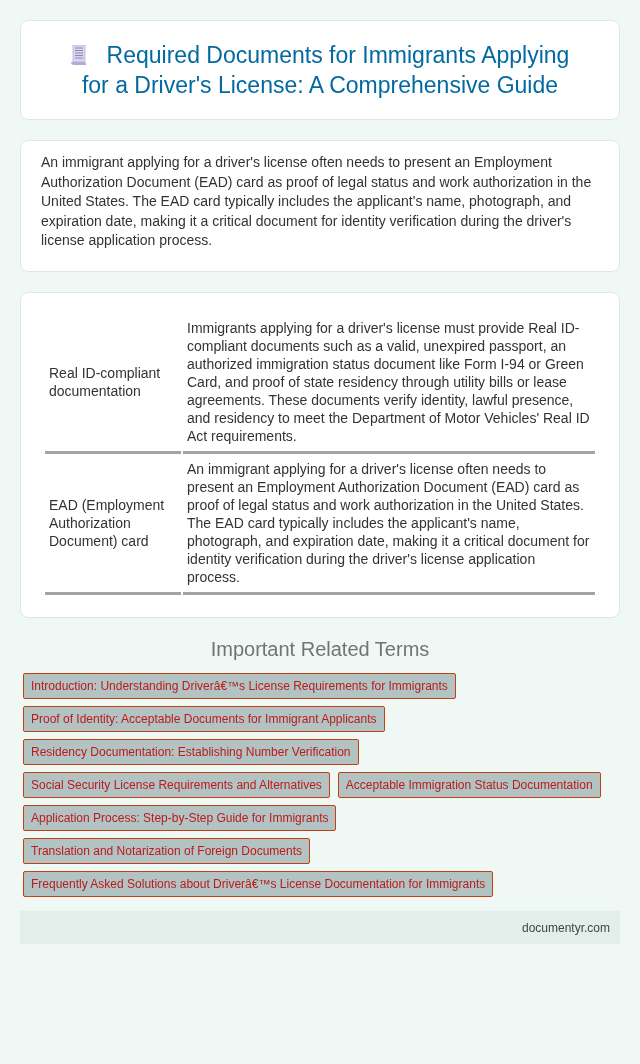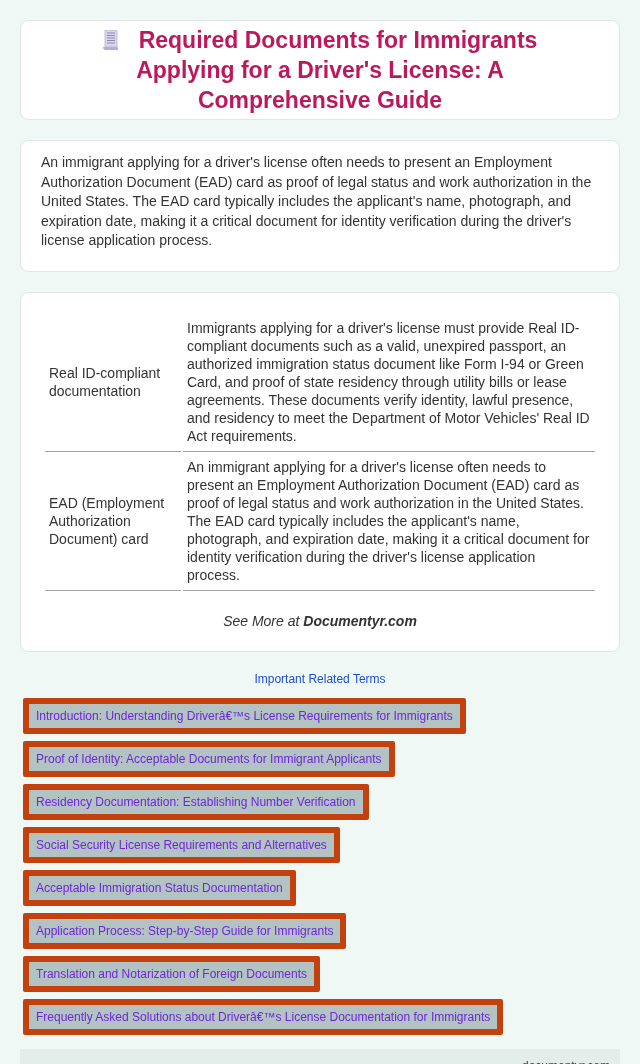--- a/index.html
+++ b/index.html
@@ -20,23 +20,23 @@
       height: 100px;
       display: flex;
       align-items: center;
       justify-content: center;
       text-align: center;
       padding: 0 40px;
     }
     .title {
       font-size: 23px;
       line-height: 30px;
-      color: #be185d;
+      color: #0369a1;
       margin: 0;
-      font-weight: bold;
+      font-weight: normal;
     }
     .doc-icon {
       display: inline-block;
       width: 16px; height: 20px;
       vertical-align: -2px;
       margin-right: 20px;
       position: relative;
     }
     .intro-card {
       margin-top: 20px;
@@ -56,57 +56,57 @@
     table {
       border-collapse: separate;
       border-spacing: 2px 0;
       width: 100%;
     }
     td {
       font-size: 14px;
       line-height: 18px;
       color: #333;
       vertical-align: middle;
-      border-bottom: 1px solid #a3a3a3;
+      border-bottom: 3px solid #a3a3a3;
       padding: 6px 4px;
     }
     td.term { width: 128px; padding-left: 4px; }
     td.desc { padding-left: 4px; }
     .see-more {
       text-align: center;
       margin-top: 22px;
       font-size: 14px;
       font-style: italic;
       color: #333;
     }
     .see-more b { font-weight: bold; }
     .related {
       margin-top: 20px;
     }
     .related-title {
       text-align: center;
-      font-size: 12px;
-      color: #1d4ed8;
+      font-size: 20px;
+      color: #737373;
       margin: 0 0 12px 0;
       font-weight: normal;
     }
     .tags {
       display: flex;
       flex-wrap: wrap;
       gap: 7px 8px;
       padding: 0 3px;
     }
     .tag {
       background: #b3c2c2;
-      color: #6d28d9;
+      color: #b91c1c;
       font-size: 12px;
       line-height: 16px;
       padding: 4px 7px;
       border-radius: 2px;
-      border: 6px solid #c2410c;
+      border: 1px solid #c2410c;
       white-space: nowrap;
     }
     .footer {
       margin-top: 14px;
       background: #e3ede9;
       height: 33px;
       display: flex;
       align-items: center;
       justify-content: flex-end;
       padding: 0 10px;
@@ -145,23 +145,20 @@
         <tr>
           <td class="term">Real ID-compliant documentation</td>
           <td class="desc">Immigrants applying for a driver's license must provide Real ID-compliant documents such as a valid, unexpired passport, an authorized immigration status document like Form I-94 or Green Card, and proof of state residency through utility bills or lease agreements. These documents verify identity, lawful presence, and residency to meet the Department of Motor Vehicles' Real ID Act requirements.</td>
         </tr>
         <tr>
           <td class="term">EAD (Employment Authorization Document) card</td>
           <td class="desc">An immigrant applying for a driver's license often needs to present an Employment Authorization Document (EAD) card as proof of legal status and work authorization in the United States. The EAD card typically includes the applicant's name, photograph, and expiration date, making it a critical document for identity verification during the driver's license application process.</td>
         </tr>
       </tbody>
     </table>
-    <div class="see-more">
-      <span>See More at </span><b>Documentyr.com</b>
-    </div>
   </div>
 
   <div class="related">
     <h2 class="related-title">Important Related Terms</h2>
     <div class="tags">
       <span class="tag">Introduction: Understanding Driverâ€™s License Requirements for Immigrants</span>
       <span class="tag">Proof of Identity: Acceptable Documents for Immigrant Applicants</span>
       <span class="tag">Residency Documentation: Establishing Number Verification</span>
       <span class="tag">Social Security License Requirements and Alternatives</span>
       <span class="tag">Acceptable Immigration Status Documentation</span>

